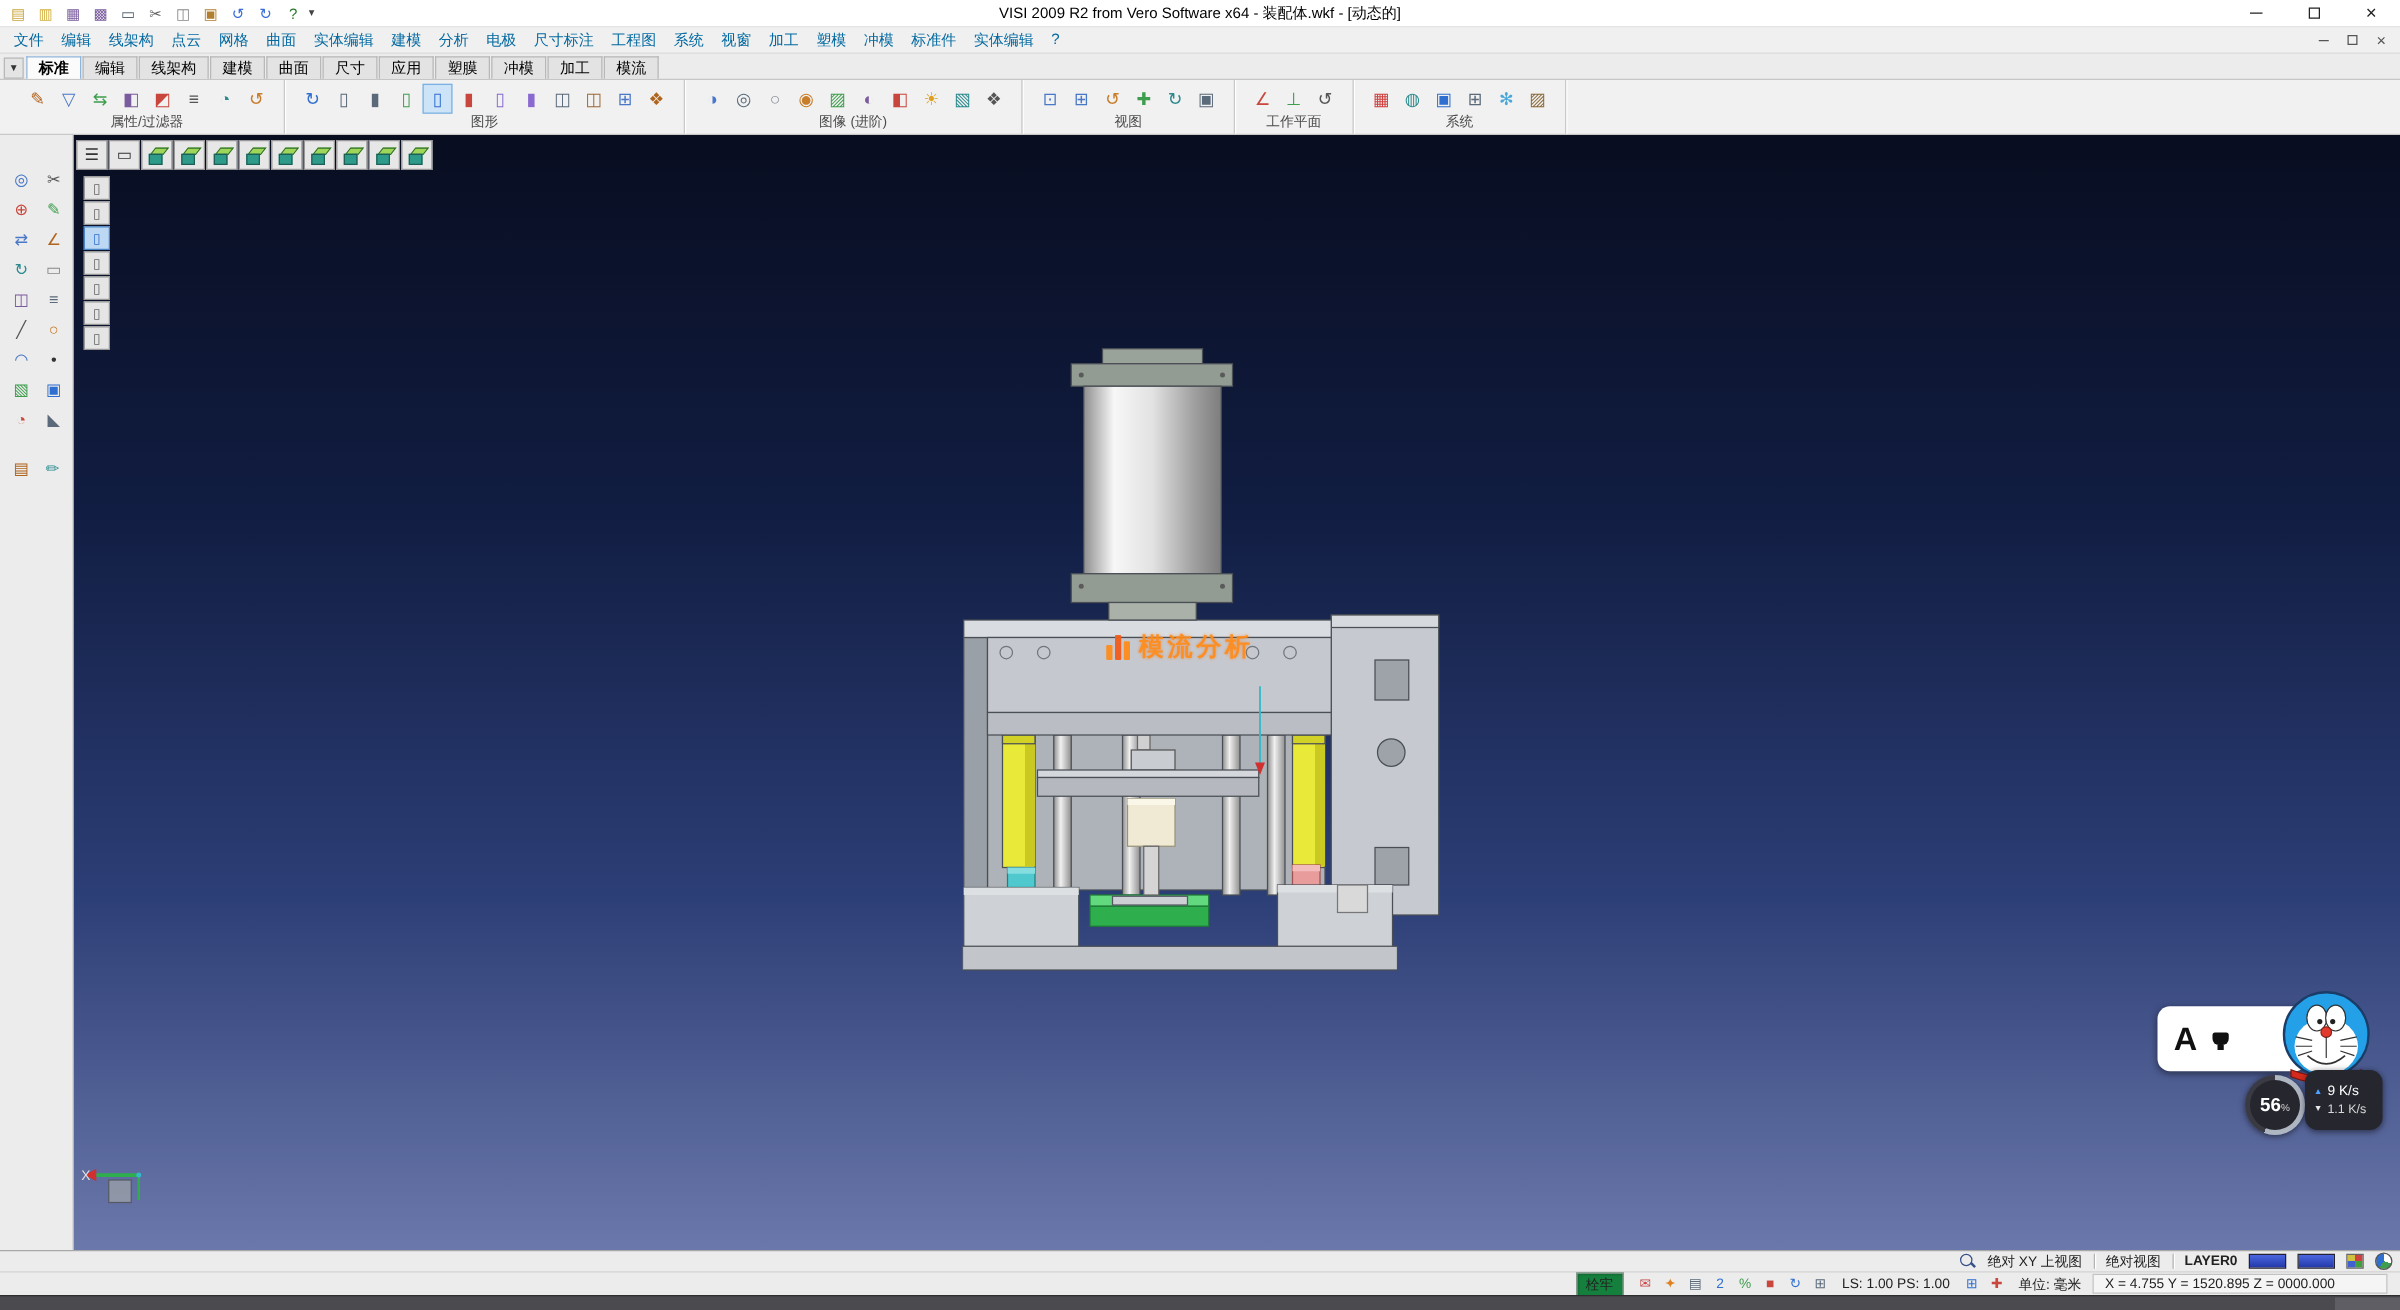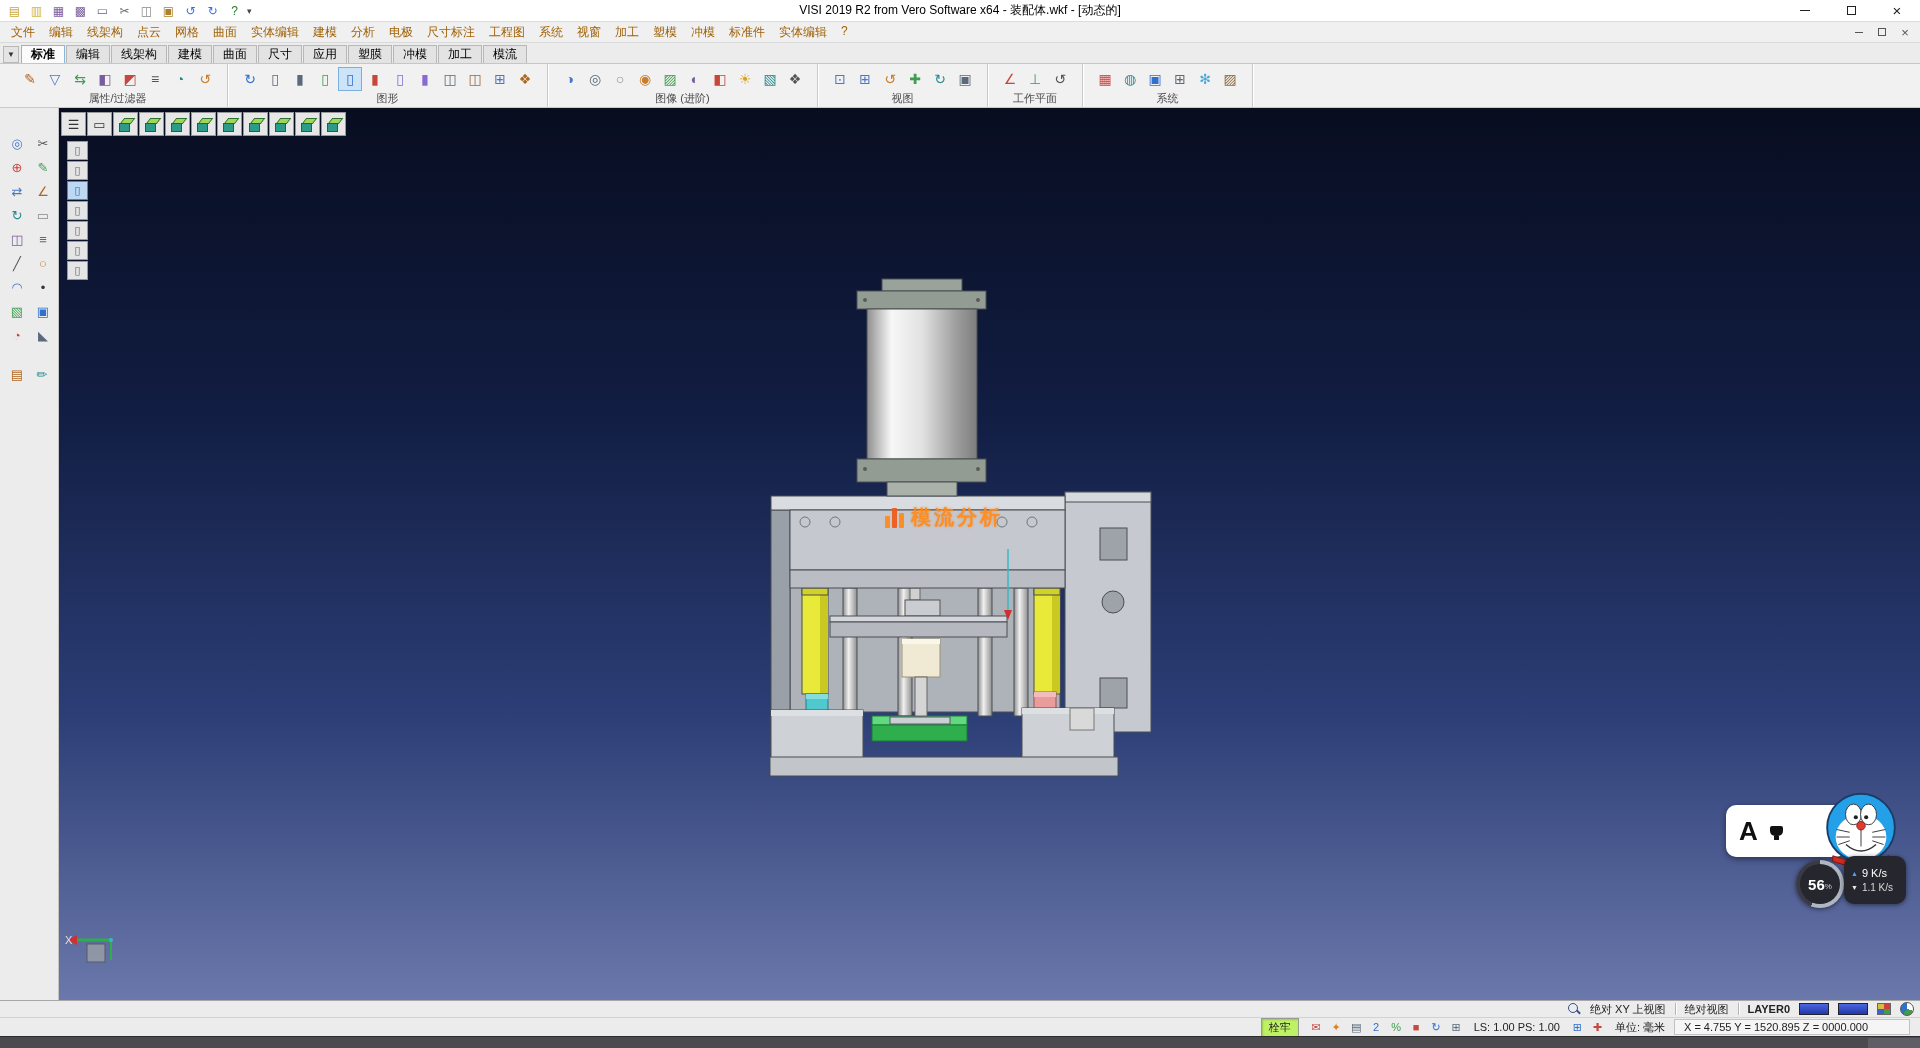--- a/index.html
+++ b/index.html
@@ -13,21 +13,21 @@
   .qa-caret{font-size:9px;color:#444;margin-left:3px}
   .title-text{position:absolute;left:50%;transform:translateX(-50%);color:#000;white-space:nowrap}
   .win-controls{margin-left:auto;display:flex;height:100%}
   .wc{width:46px;display:flex;align-items:center;justify-content:center;color:#222;font-size:15px}
   .ico-min{display:block;width:10px;height:1px;background:#222}
   .ico-max{display:block;width:9px;height:9px;border:1px solid #222}
 
   
   .menubar{height:21px;background:#f0f0f0;display:flex;align-items:center;padding-left:4px;border-bottom:1px solid #dadada;position:relative}
   .menu-items{display:flex}
-  .mitem{padding:16px 7px;color:#a16207;white-space:nowrap}
+  .mitem{padding:16px 7px;color:#0369a1;white-space:nowrap}
   .doc-controls{position:absolute;right:5px;top:2px;display:flex;gap:3px}
   .dc{width:20px;height:16px;display:flex;align-items:center;justify-content:center;color:#555}
   .dc .ico-min{width:8px;background:#555}
   .dc .ico-max{width:8px;height:8px;border-color:#555}
   .dc-close{font-size:13px}
 
   
   .tabrow{height:21px;background:#ececec;display:flex;align-items:flex-end;padding-left:3px;border-bottom:1px solid #c6c6c6}
   .tab-dd{width:16px;height:17px;display:flex;align-items:center;justify-content:center;font-size:8px;color:#333;border:1px solid #b8b8b8;background:#e4e4e4;margin-right:2px}
   .tabs{display:flex}
@@ -102,21 +102,21 @@
     display:flex;align-items:center;justify-content:flex-end;gap:9px;padding-right:6px;font-size:11px;color:#222}
   .statusB{position:absolute;left:0;right:0;bottom:12px;height:19px;background:#ececec;border-top:1px solid #d2d2d2;
     display:flex;align-items:center;justify-content:flex-end;gap:9px;padding-right:10px;font-size:11px;color:#222}
   .sep{width:1px;height:12px;background:#b4b4b4;box-shadow:1px 0 0 #fff}
   .swatch{width:30px;height:12px;background:linear-gradient(180deg,#4a66e0,#2338a8);border:1px solid #223}
   .mini-colors{width:14px;height:12px;background:conic-gradient(#d04040 0 25%,#40a040 0 50%,#4060d0 0 75%,#d0c040 0);border:1px solid #666}
   .pie{width:14px;height:14px;border-radius:50%;background:conic-gradient(#ffffff 0 30%,#3f9e4e 30% 60%,#2f6fd0 60% 100%);border:1px solid #555}
   .search-ico{position:relative;width:14px;height:14px}
   .search-ico::before{content:"";position:absolute;left:1px;top:1px;width:8px;height:8px;border:1.5px solid #35508a;border-radius:50%}
   .search-ico::after{content:"";position:absolute;left:9px;top:9px;width:5px;height:1.5px;background:#35508a;transform:rotate(45deg)}
-  .lockbox{border:1px solid #999;background:#bef264;padding:1px 7px;box-shadow:inset 1px 1px 2px rgba(0,0,0,.18);white-space:nowrap}
+  .lockbox{border:1px solid #999;background:#15803d;padding:1px 7px;box-shadow:inset 1px 1px 2px rgba(0,0,0,.18);white-space:nowrap}
   .sticons{display:flex;align-items:center;gap:3px}
   .stbtn{width:17px;height:16px;display:flex;align-items:center;justify-content:center}
   .stbtn .g{font-size:11px;line-height:1}
   .coords{padding:1px 9px;border:1px solid #c2c2c2;background:#f5f5f5;white-space:nowrap;min-width:236px}
   .taskbar{position:absolute;left:0;right:0;bottom:0;height:12px;background:#4b4b4f;border-top:1px solid #2e2e30}
   .taskbar .tb-right{position:absolute;right:0;top:1px;width:52px;height:11px;background:#5e5e64}
   b{font-weight:bold}
 </style>
 </head>
 <body>
@@ -151,21 +151,21 @@
         <span class="g" style="color: rgb(58, 111, 216);">↺</span>
       </span>
       <span class="qa-btn">
         <span class="g" style="color: rgb(58, 111, 216);">↻</span>
       </span>
       <span class="qa-btn">
         <span class="g" style="color: rgb(42, 122, 42);">?</span>
       </span>
     </div>
   <span class="qa-caret">▾</span>
-  <div class="title-text">VISI 2019 R2 from Vero Software x64 - 装配体.wkf - [动态的]</div>
+  <div class="title-text">VISI 2009 R2 from Vero Software x64 - 装配体.wkf - [动态的]</div>
   <div class="win-controls">
     <div class="wc">
         <span class="ico-min"></span>
       </div>
     <div class="wc">
         <span class="ico-max"></span>
       </div>
     <div class="wc">×</div>
   </div>
 </div>

